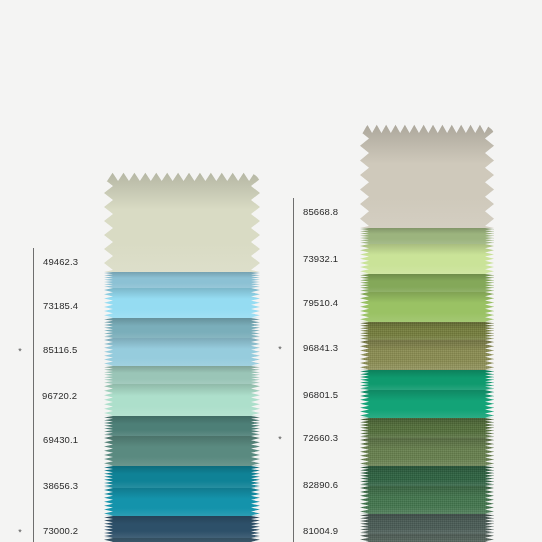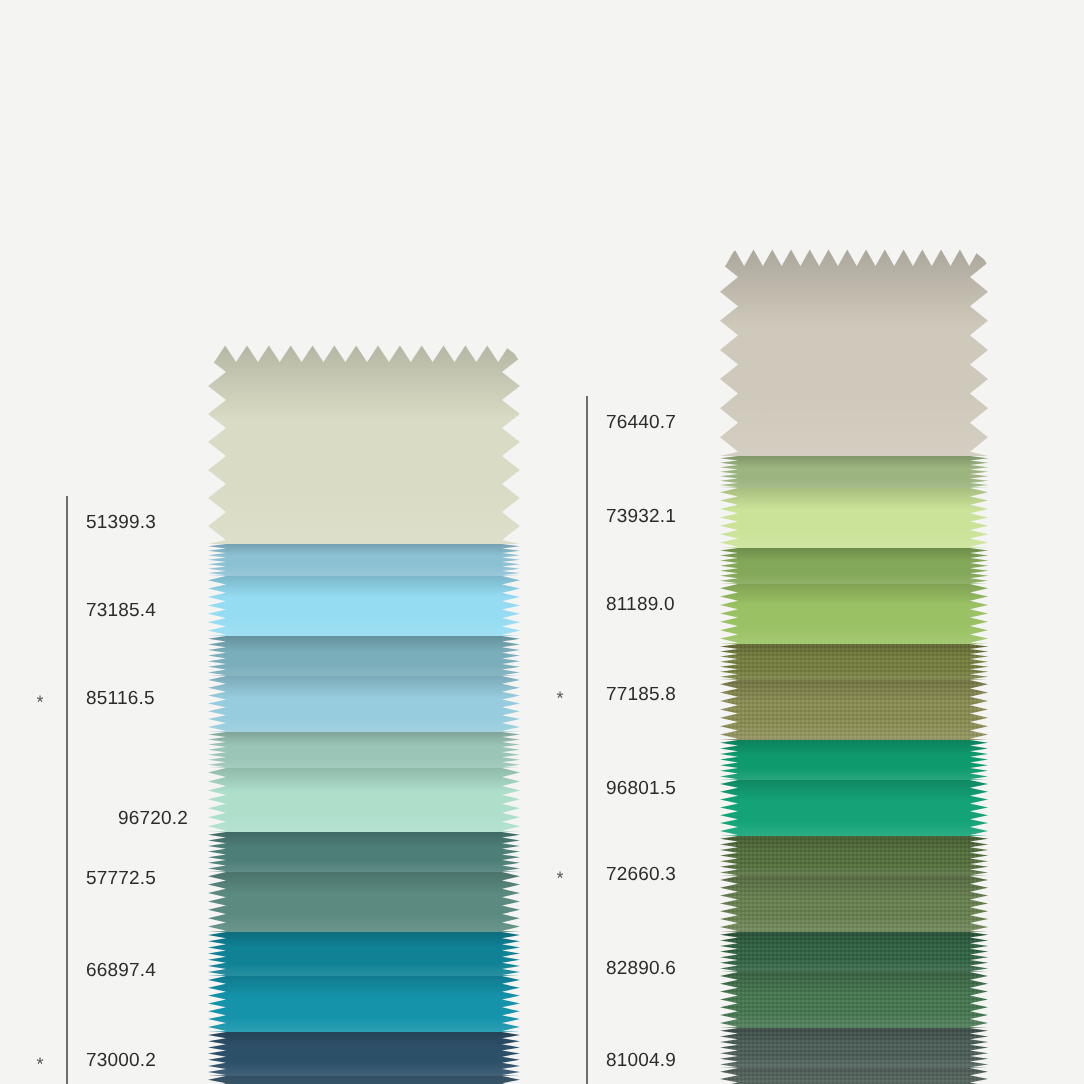--- a/index.html
+++ b/index.html
@@ -232,27 +232,27 @@
         <div class="zig left" style="background: transparent;">
           <i style="background: rgb(244, 244, 243);"></i>
         </div>
         <div class="zig right" style="background: transparent;">
           <i style="background: rgb(244, 244, 243);"></i>
         </div>
       </div>
     </div>
     <div class="label-col" style="left: 33px; top: 248px; width: 120px; height: 294px;">
       <div class="axis-line" style="height: 294px;"></div>
-      <div class="label-text" style="left: 10px; top: 8px;">51399.3</div>
+      <div class="label-text" style="left: 10px; top: 8px;">49462.3</div>
       <div class="label-text" style="left: 10px; top: 52px;">73185.4</div>
       <div class="label-star" style="left: -18px; top: 99px;">*</div>
       <div class="label-text" style="left: 10px; top: 96px;">85116.5</div>
-      <div class="label-text" style="left: 26px; top: 142px; margin-top: 14px;">96720.2</div>
-      <div class="label-text" style="left: 10px; top: 186px;">57772.5</div>
-      <div class="label-text" style="left: 10px; top: 232px;">66897.4</div>
+      <div class="label-text" style="left: 9px; top: 142px;">96720.2</div>
+      <div class="label-text" style="left: 10px; top: 186px;">69430.1</div>
+      <div class="label-text" style="left: 10px; top: 232px;">38656.3</div>
       <div class="label-star" style="left: -18px; top: 280px;">*</div>
       <div class="label-text" style="left: 10px; top: 277px;">73000.2</div>
     </div>
     <div class="stack" style="left: 360px; top: 124px; width: 134px;">
       <div class="band" style="height: 104px;">
         <div class="face" style="background: rgb(207, 201, 187);"></div>
         <div class="shade"></div>
         <div class="hilite"></div>
         <div class="zig left" style="background: transparent;">
           <i style="background: rgb(244, 244, 243);"></i>
@@ -421,24 +421,24 @@
         <div class="zig left" style="background: transparent;">
           <i style="background: rgb(244, 244, 243);"></i>
         </div>
         <div class="zig right" style="background: transparent;">
           <i style="background: rgb(244, 244, 243);"></i>
         </div>
       </div>
     </div>
     <div class="label-col" style="left: 293px; top: 198px; width: 120px; height: 344px;">
       <div class="axis-line" style="height: 344px;"></div>
-      <div class="label-text" style="left: 10px; top: 8px;">76440.7</div>
+      <div class="label-text" style="left: 10px; top: 8px;">85668.8</div>
       <div class="label-text" style="left: 10px; top: 55px;">73932.1</div>
-      <div class="label-text" style="left: 10px; top: 99px;">81189.0</div>
+      <div class="label-text" style="left: 10px; top: 99px;">79510.4</div>
       <div class="label-star" style="left: -18px; top: 147px;">*</div>
-      <div class="label-text" style="left: 10px; top: 144px;">77185.8</div>
+      <div class="label-text" style="left: 10px; top: 144px;">96841.3</div>
       <div class="label-text" style="left: 10px; top: 191px;">96801.5</div>
       <div class="label-star" style="left: -18px; top: 237px;">*</div>
       <div class="label-text" style="left: 10px; top: 234px;">72660.3</div>
       <div class="label-text" style="left: 10px; top: 281px;">82890.6</div>
       <div class="label-text" style="left: 10px; top: 327px;">81004.9</div>
     </div>
   </div>
 
 </body></html>

